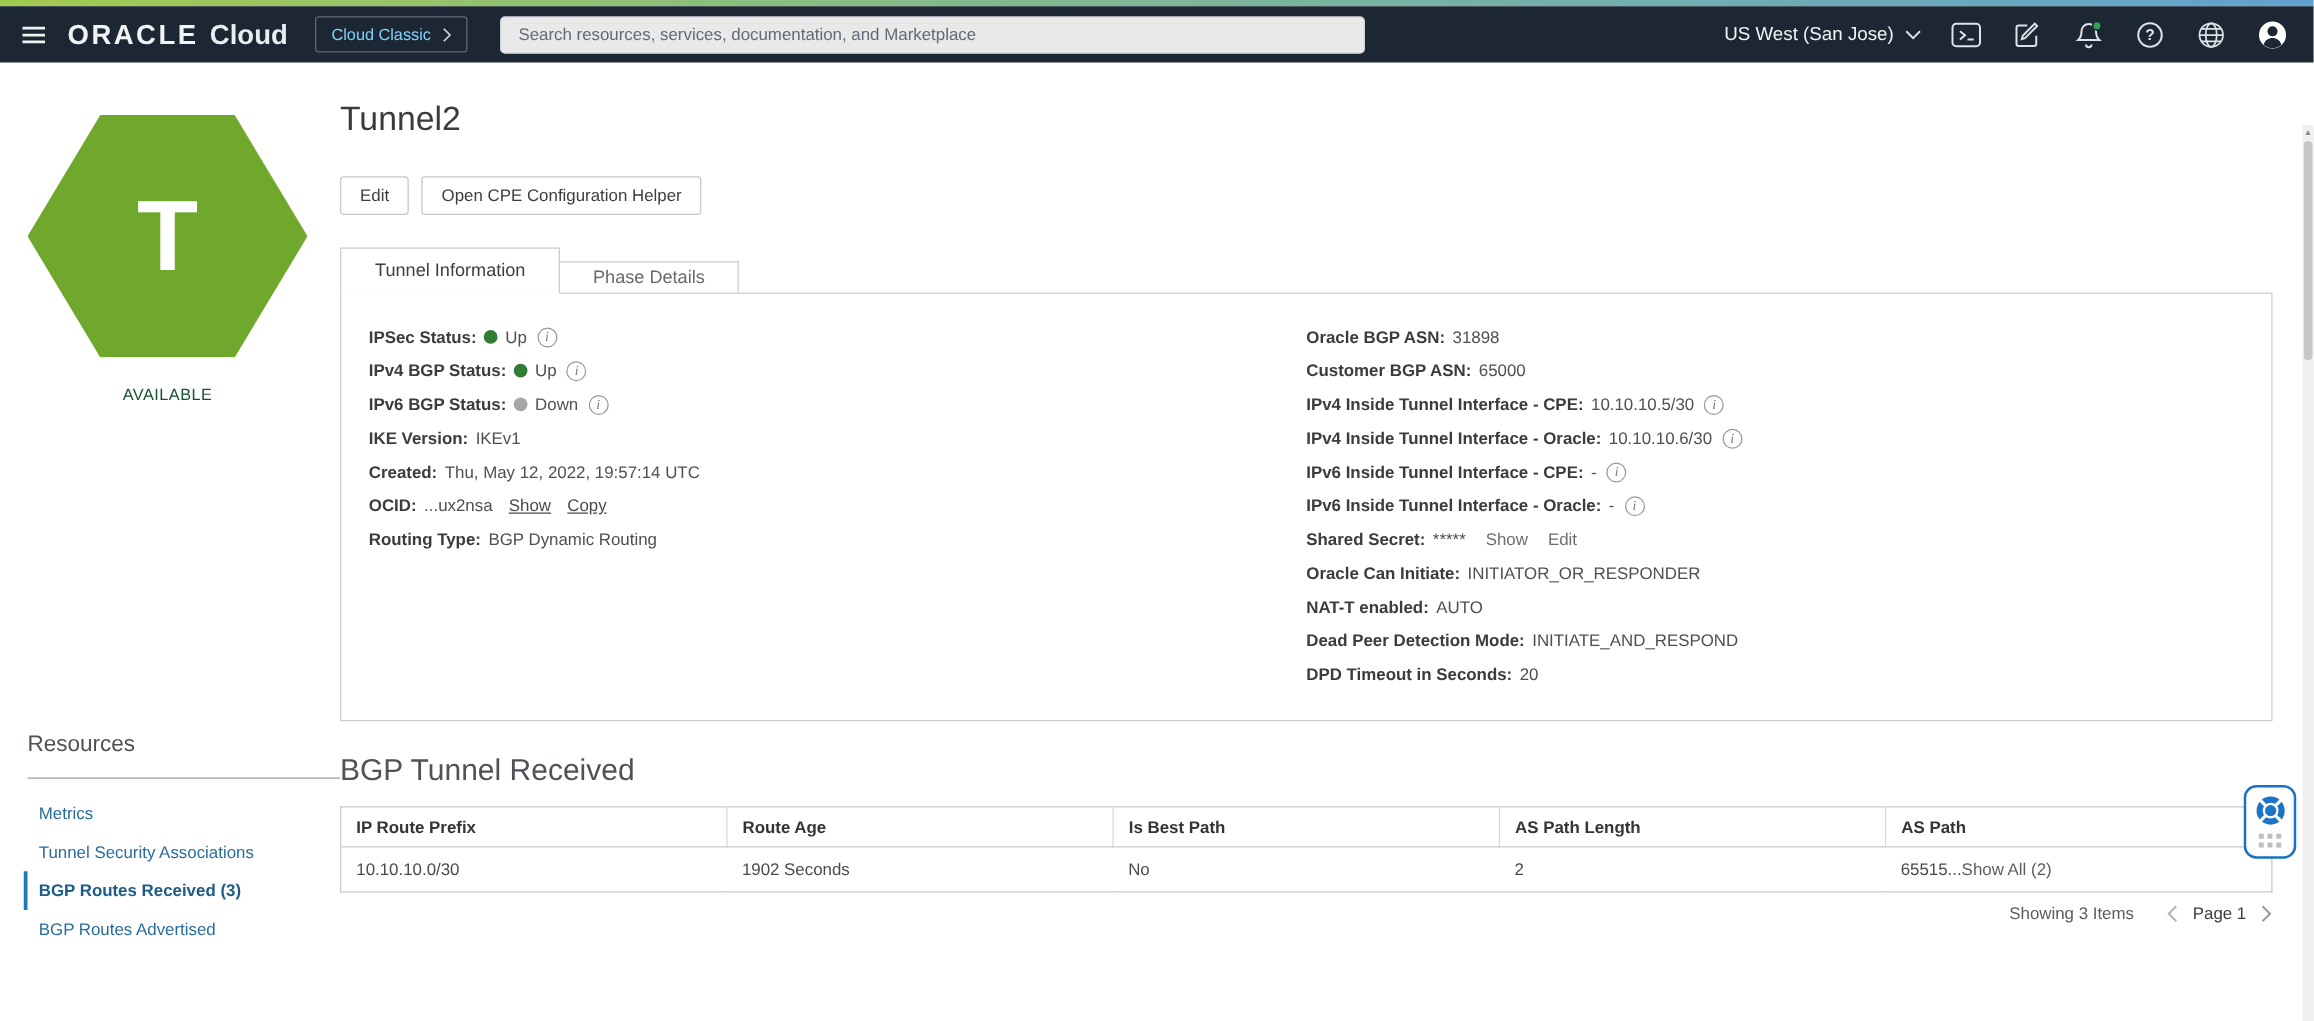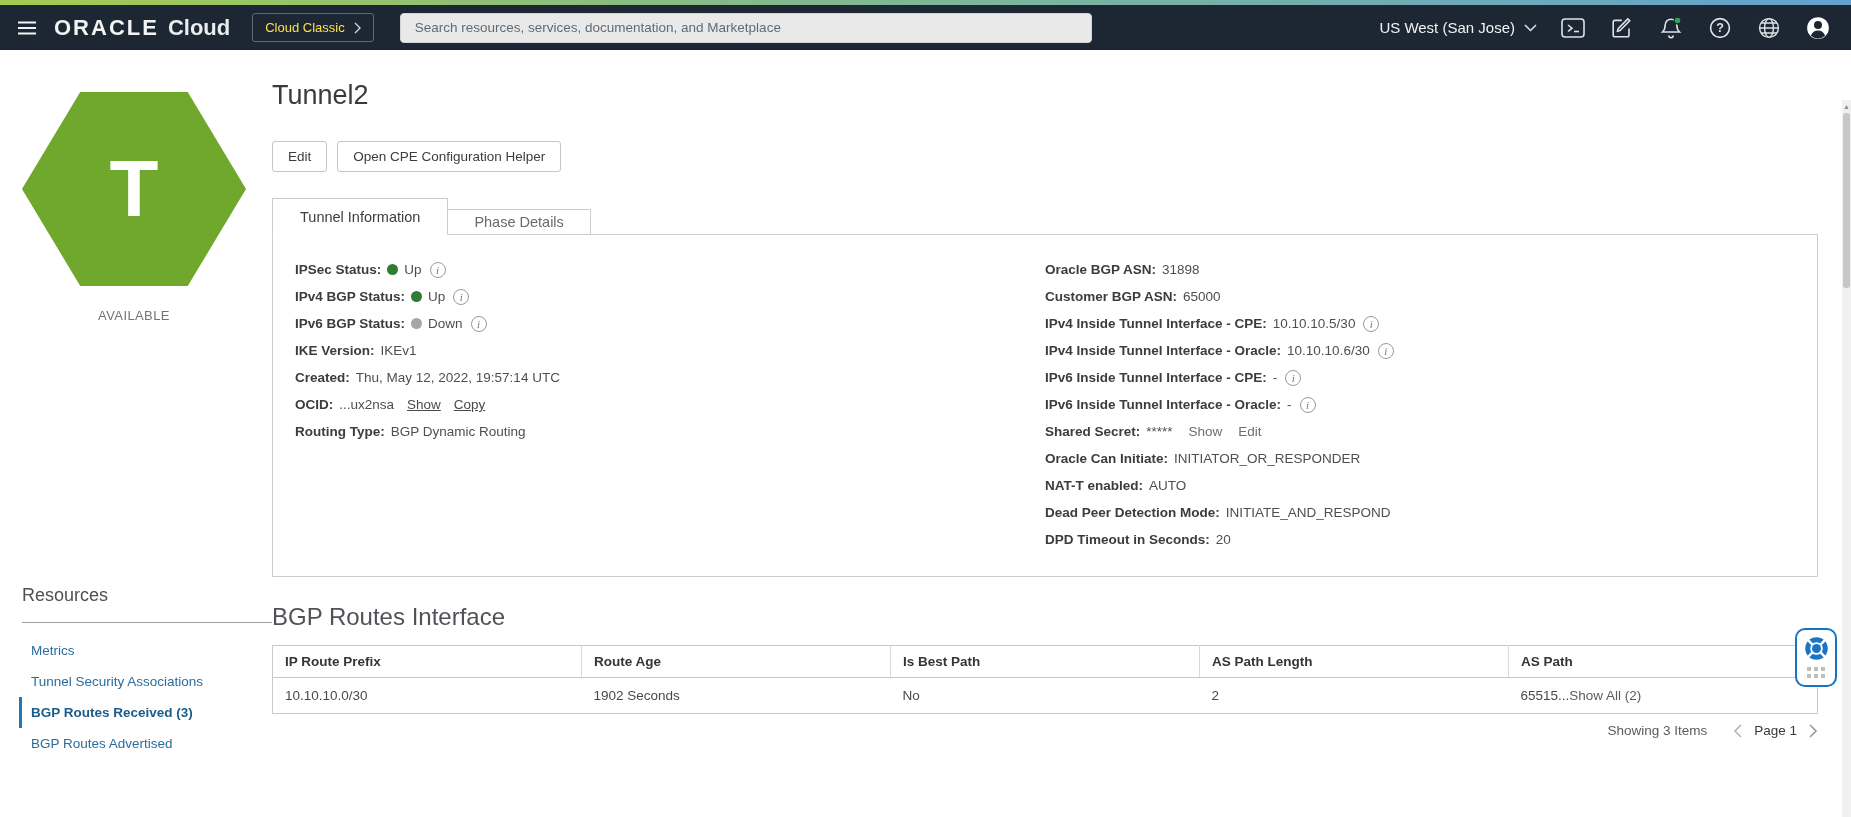--- a/index.html
+++ b/index.html
@@ -7,41 +7,41 @@
     font-family:"Liberation Sans", sans-serif; }
 
   
   .grad-strip { height:5px; background:linear-gradient(90deg,#a3ca50 0%,#7fb795 48%,#62a2ce 100%); }
   .header { height:45px; background:#1d2733; display:flex; align-items:center; padding:0 20px 0 10px; color:#f1f3f4; }
   .burger { width:34px; height:30px; display:flex; align-items:center; justify-content:center; cursor:pointer; }
   .brand { display:flex; align-items:baseline; gap:9px; margin-left:10px; white-space:nowrap; }
   .brand .b1 { font-size:22px; font-weight:700; letter-spacing:2px; }
   .brand .b2 { font-size:22px; font-weight:700; color:#e9edf0; }
   .classic-btn { margin-left:22px; border:1px solid #5c6a77; border-radius:3px; padding:6px 12px;
-    font-size:13px; color:#fde047; display:flex; align-items:center; gap:9px; cursor:pointer; white-space:nowrap; }
+    font-size:13px; color:#7dd3fc; display:flex; align-items:center; gap:9px; cursor:pointer; white-space:nowrap; }
   .search-wrap { margin-left:26px; }
   .search-input { width:692px; height:30px; background:#e9e9e9; border:1px solid #cfd4d8; border-radius:4px;
     padding:0 14px; font-size:13.5px; color:#3c4652; font-family:"Liberation Sans",sans-serif; }
   .search-input::placeholder { color:#5f6b76; }
   .header-right { margin-left:auto; display:flex; align-items:center; gap:23px; }
   .region { display:flex; align-items:center; gap:9px; font-size:15px; cursor:pointer; white-space:nowrap; }
   .hicon { width:26px; height:26px; display:flex; align-items:center; justify-content:center; cursor:pointer; position:relative; }
 
   
   .content { position:relative; display:flex; padding:0 33px 0 22px; height:767px; }
   .rail { width:250px; flex:none; }
   .main { flex:1; min-width:0; }
 
   
   .hexwrap { margin-top:42px; width:224px; }
   .hex { width:224px; height:194px; background:#6fa82c;
     clip-path:polygon(26% 0,74% 0,100% 50%,74% 100%,26% 100%,0 50%);
     display:flex; align-items:center; justify-content:center; }
   .hex span { color:#fff; font-size:80px; font-weight:700; line-height:1; }
-  .avail { margin-top:22px; width:224px; text-align:center; font-size:13px; color:#737373; letter-spacing:.4px; }
+  .avail { margin-top:22px; width:224px; text-align:center; font-size:13px; color:#14532d; letter-spacing:.4px; }
 
   
   .resources { margin-top:262px; }
   .resources h3 { font-size:18px; font-weight:400; color:#4e5055; }
   .res-rule { border:none; border-top:1px solid #9aa0a5; margin:16px 0 12px 0; width:250px; }
   .res-item { display:block; font-size:13.5px; color:#2a6d9c; text-decoration:none; cursor:pointer;
     padding:8px 0 8px 9px; margin-left:-3px; border-left:3px solid transparent; }
   .res-item.active { font-weight:700; color:#1c5d88; border-left-color:#2079b5; }
 
   
@@ -307,21 +307,21 @@
             <span class="flabel">Dead Peer Detection Mode:</span>
             <span class="fvalue">INITIATE_AND_RESPOND</span>
           </div>
           <div class="field">
             <span class="flabel">DPD Timeout in Seconds:</span>
             <span class="fvalue">20</span>
           </div>
         </div>
     </div>
 
-    <h2 class="routes-head">BGP Routes Interface</h2>
+    <h2 class="routes-head">BGP Tunnel Received</h2>
 
     <table class="routes">
       <thead>
           <tr>
             <th>IP Route Prefix</th>
             <th>Route Age</th>
             <th>Is Best Path</th>
             <th>AS Path Length</th>
             <th>AS Path</th>
           </tr>

